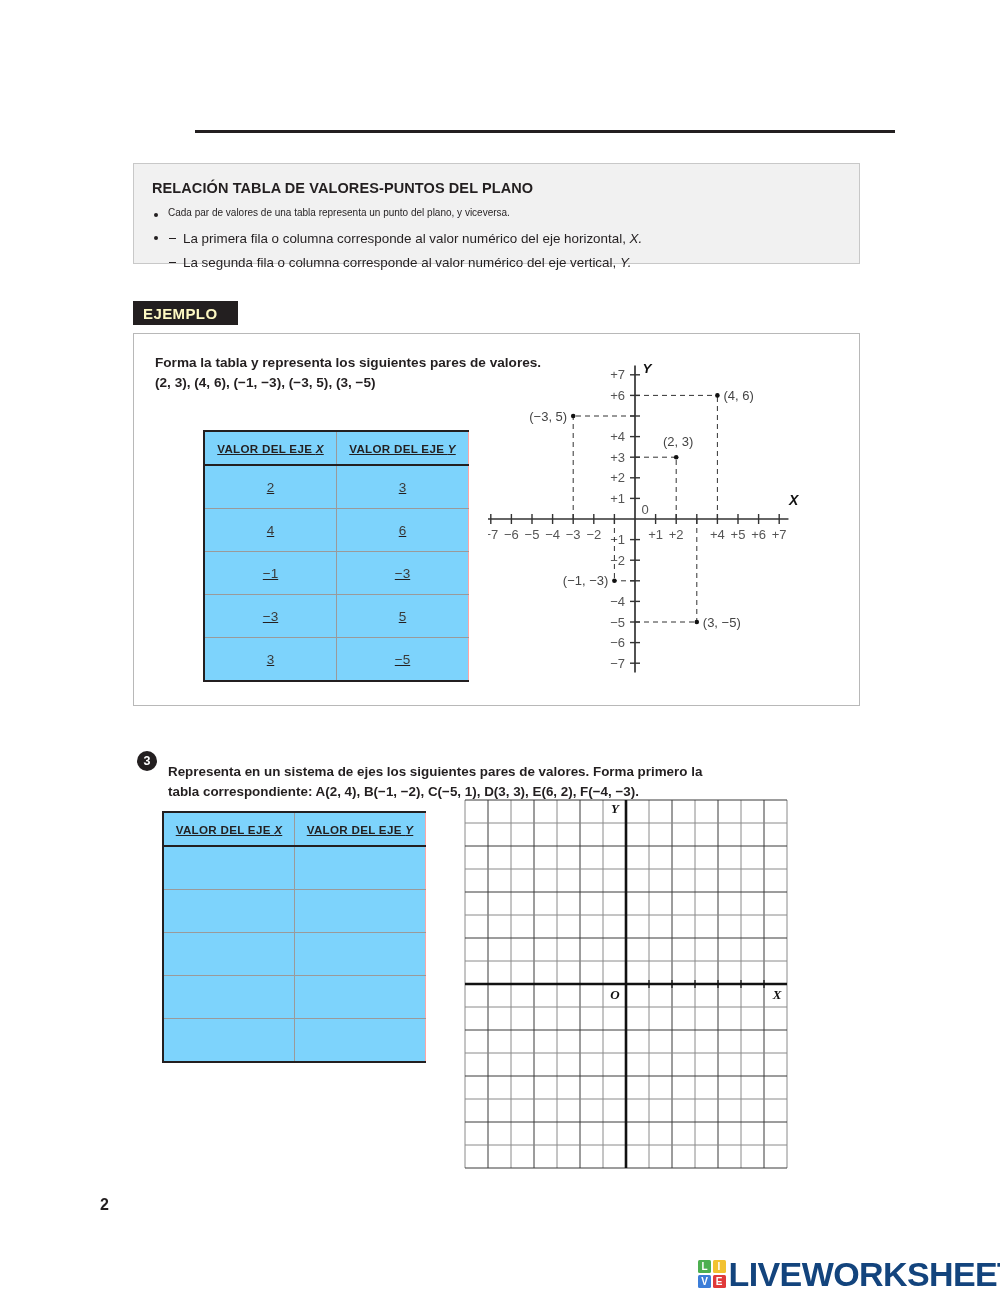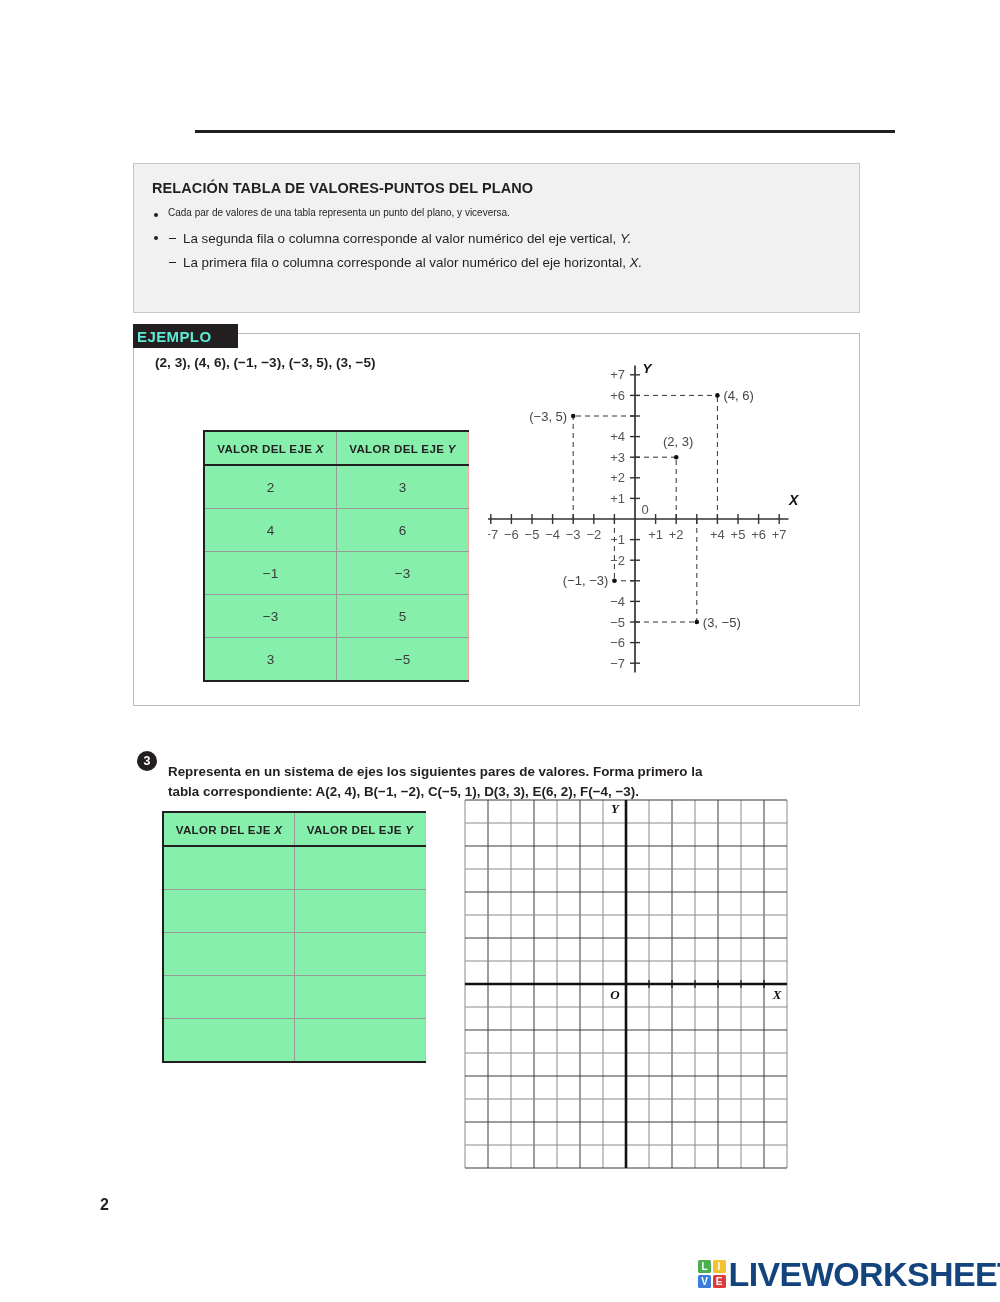--- a/index.html
+++ b/index.html
@@ -30,21 +30,21 @@
     height: 3px;
     background: #231f20;
   }
 
   
   .info-box {
     position: absolute;
     left: 133px;
     top: 163px;
     width: 727px;
-    height: 150px;
+    height: 101px;
     background: #f1f1f1;
     border: 1px solid #c8c8c8;
     box-sizing: border-box;
     padding: 16px 18px 10px 18px;
   }
   .info-title {
     font-size: 14.5px;
     font-weight: bold;
     letter-spacing: .1px;
     margin: 0 0 11px 0;
@@ -79,31 +79,31 @@
     width: 7px;
     height: 1px;
     background: #231f20;
   }
   .it { font-style: italic; }
 
   
   .ejemplo-badge {
     position: absolute;
     left: 133px;
-    top: 324px;
+    top: 301px;
     width: 105px;
     height: 24px;
     background: #231f20;
-    color: #5eead4;
+    color: #fef9c3;
     font-size: 15px;
     font-weight: bold;
     letter-spacing: .4px;
     display: flex;
     align-items: center;
-    padding-left: 4px;
+    padding-left: 10px;
     box-sizing: border-box;
     z-index: 3;
   }
   .ejemplo-box {
     position: absolute;
     left: 133px;
     top: 333px;
     width: 727px;
     height: 373px;
     border: 1px solid #b8b8b8;
@@ -117,21 +117,22 @@
     width: 400px;
     font-size: 13.6px;
     font-weight: bold;
     line-height: 1.5;
   }
 
   
   .vtable {
     position: absolute;
     border-collapse: collapse;
-    background: #86efac;
+    background: #7dd3fc;
+    text-decoration: underline;
   }
   .vtable td, .vtable th {
     border: 1px solid #9a9a9a;
     text-align: center;
     font-weight: normal;
   }
   .vtable th {
     font-size: 11.6px;
     font-weight: bold;
     letter-spacing: .3px;
@@ -258,33 +259,34 @@
       <span class="dot"></span>
       <span>Cada par de valores de una tabla representa un punto del plano, y viceversa.</span>
     </div>
 
     <div class="bullet-row">
       <span class="dot"></span>
     </div>
 
     <div class="dash-row">
       <span class="dash"></span>
-      <span>La segunda fila o columna corresponde al valor numérico del eje vertical, </span><span class="it">Y.</span>
+      <span>La primera fila o columna corresponde al valor numérico del eje horizontal, </span><span class="it">X.</span>
     </div>
 
     <div class="dash-row">
       <span class="dash"></span>
-      <span>La primera fila o columna corresponde al valor numérico del eje horizontal, </span><span class="it">X.</span>
+      <span>La segunda fila o columna corresponde al valor numérico del eje vertical, </span><span class="it">Y.</span>
     </div>
   </div>
 
   <div class="ejemplo-badge">EJEMPLO</div>
   <div class="ejemplo-box"></div>
 
   <div class="ejemplo-prompt">
+    <div>Forma la tabla y representa los siguientes pares de valores.</div>
     <div>(2, 3), (4, 6), (−1, −3), (−3, 5), (3, −5)</div>
   </div>
 
   <table class="vtable" id="example-table">
     <thead>
       <tr>
         <th>VALOR DEL EJE <span class="it">X</span></th>
         <th>VALOR DEL EJE <span class="it">Y</span></th>
       </tr>
     </thead>

